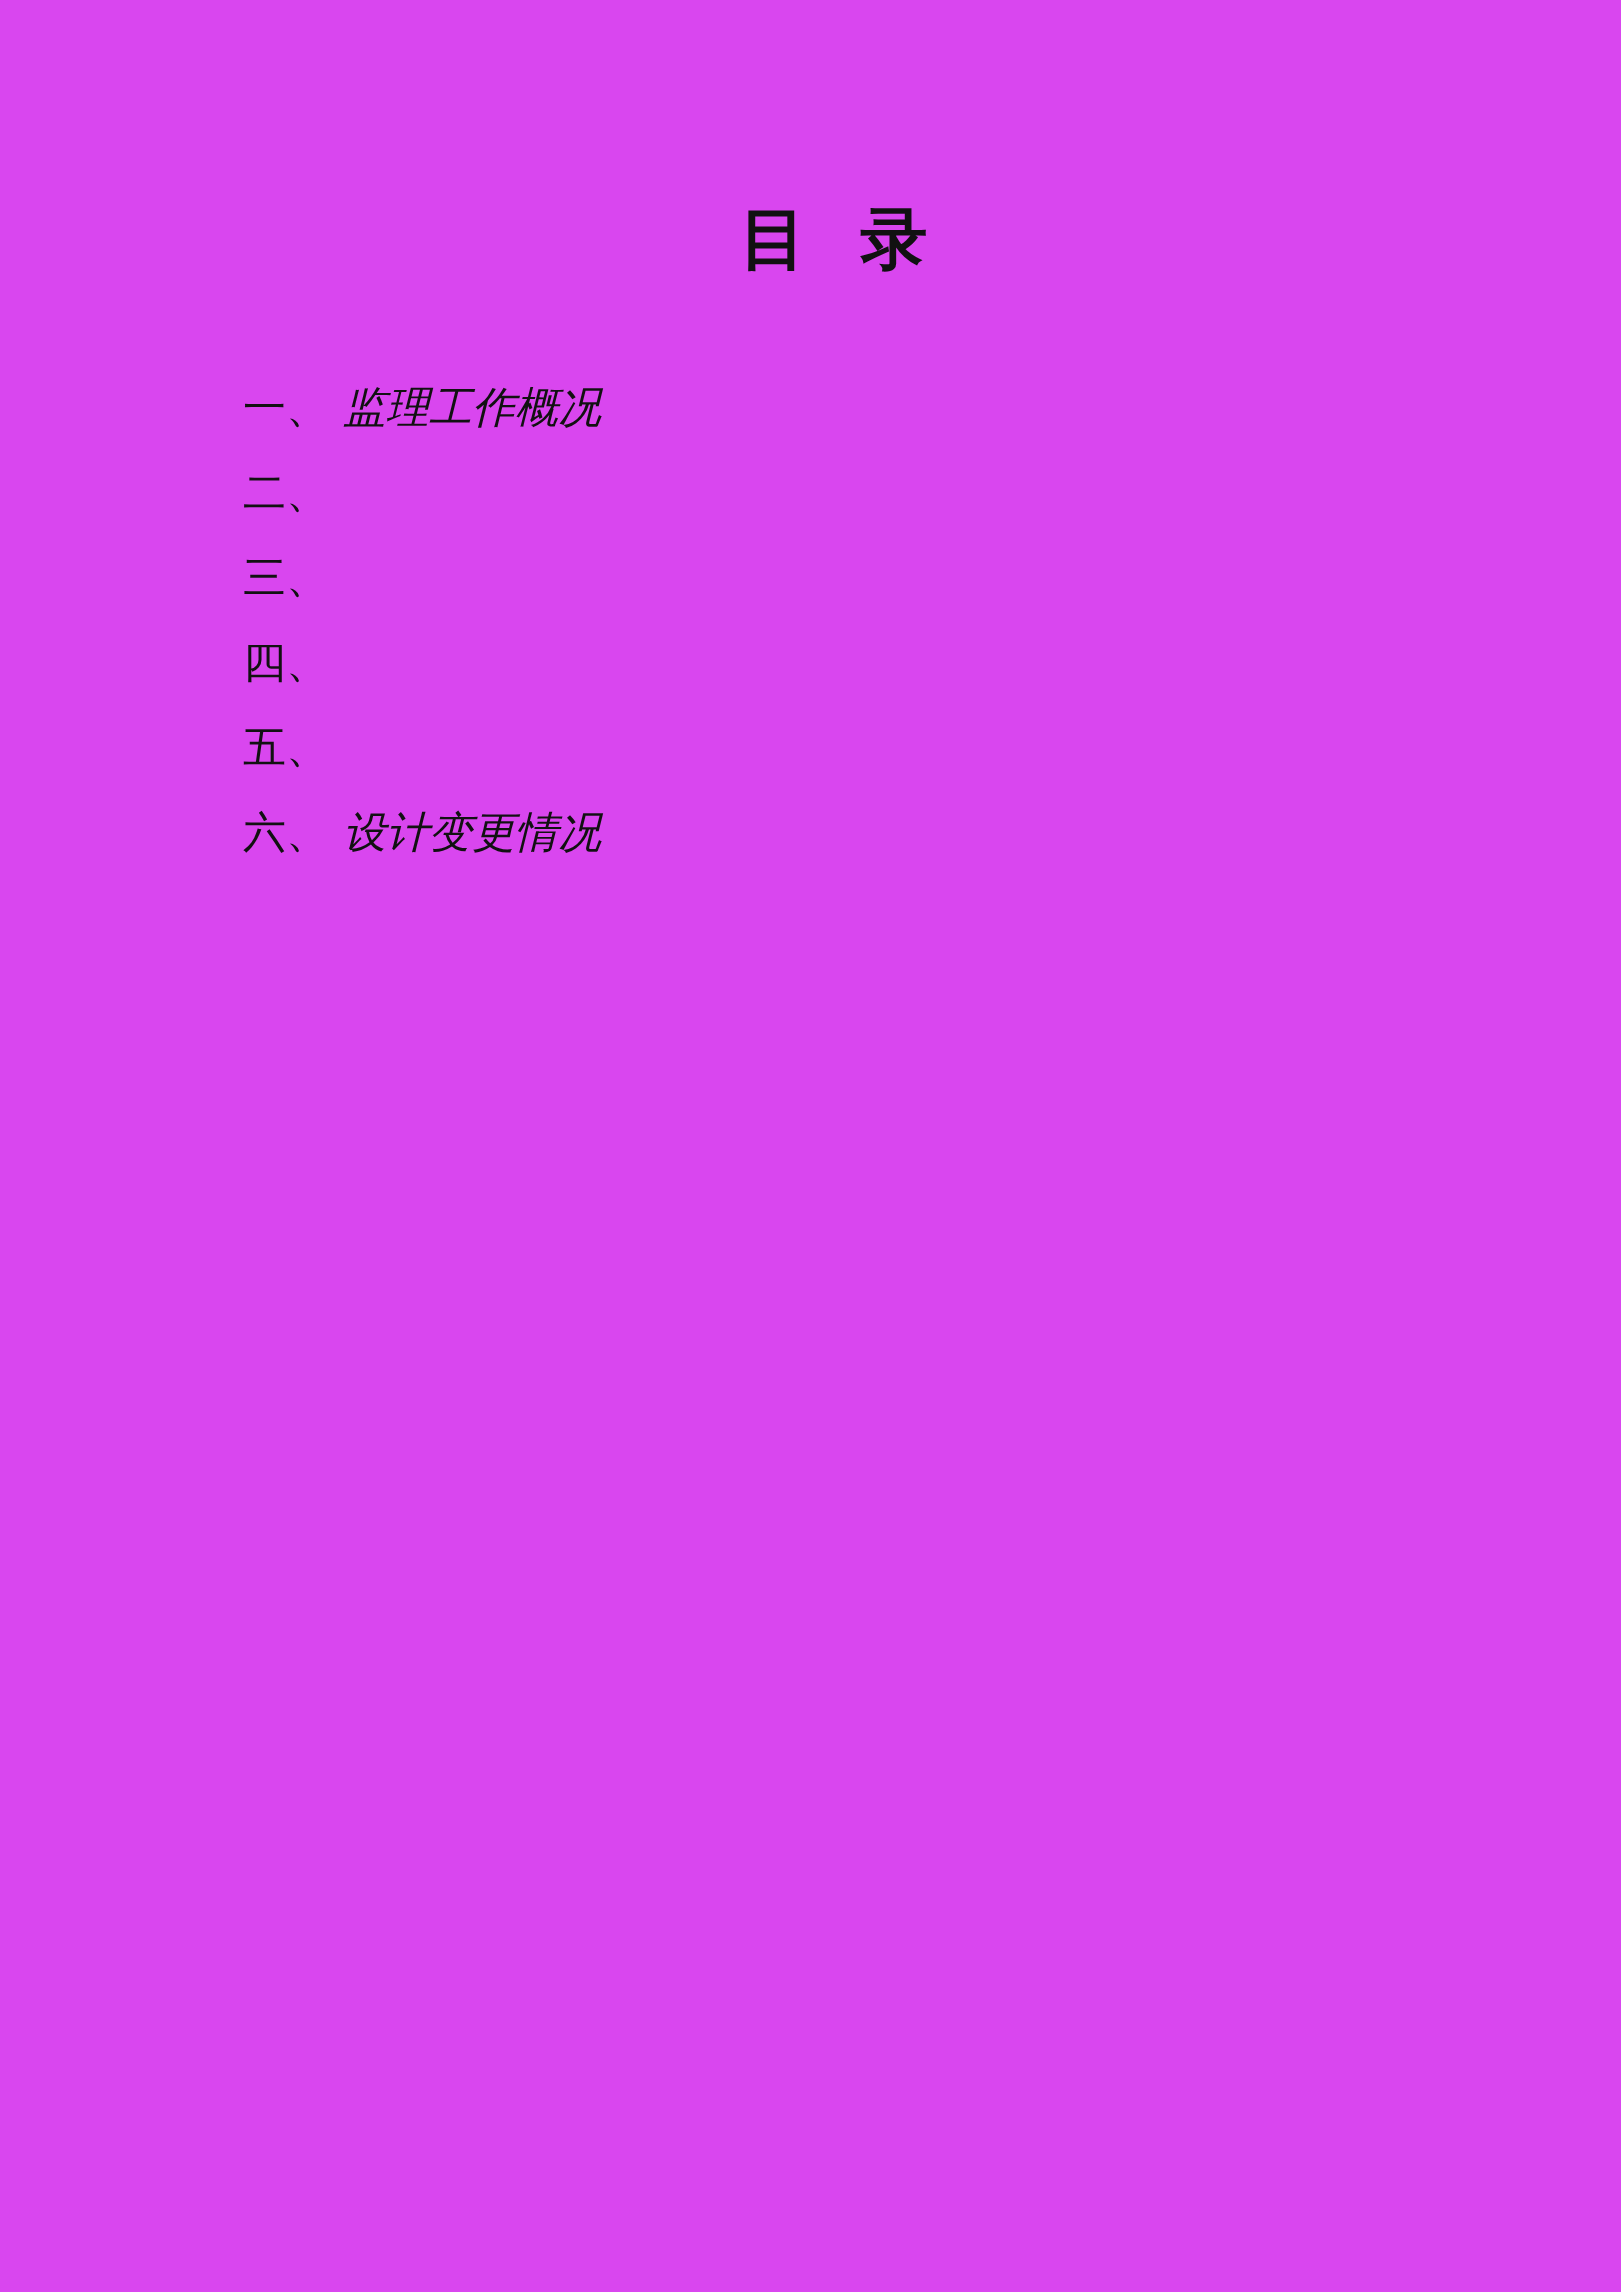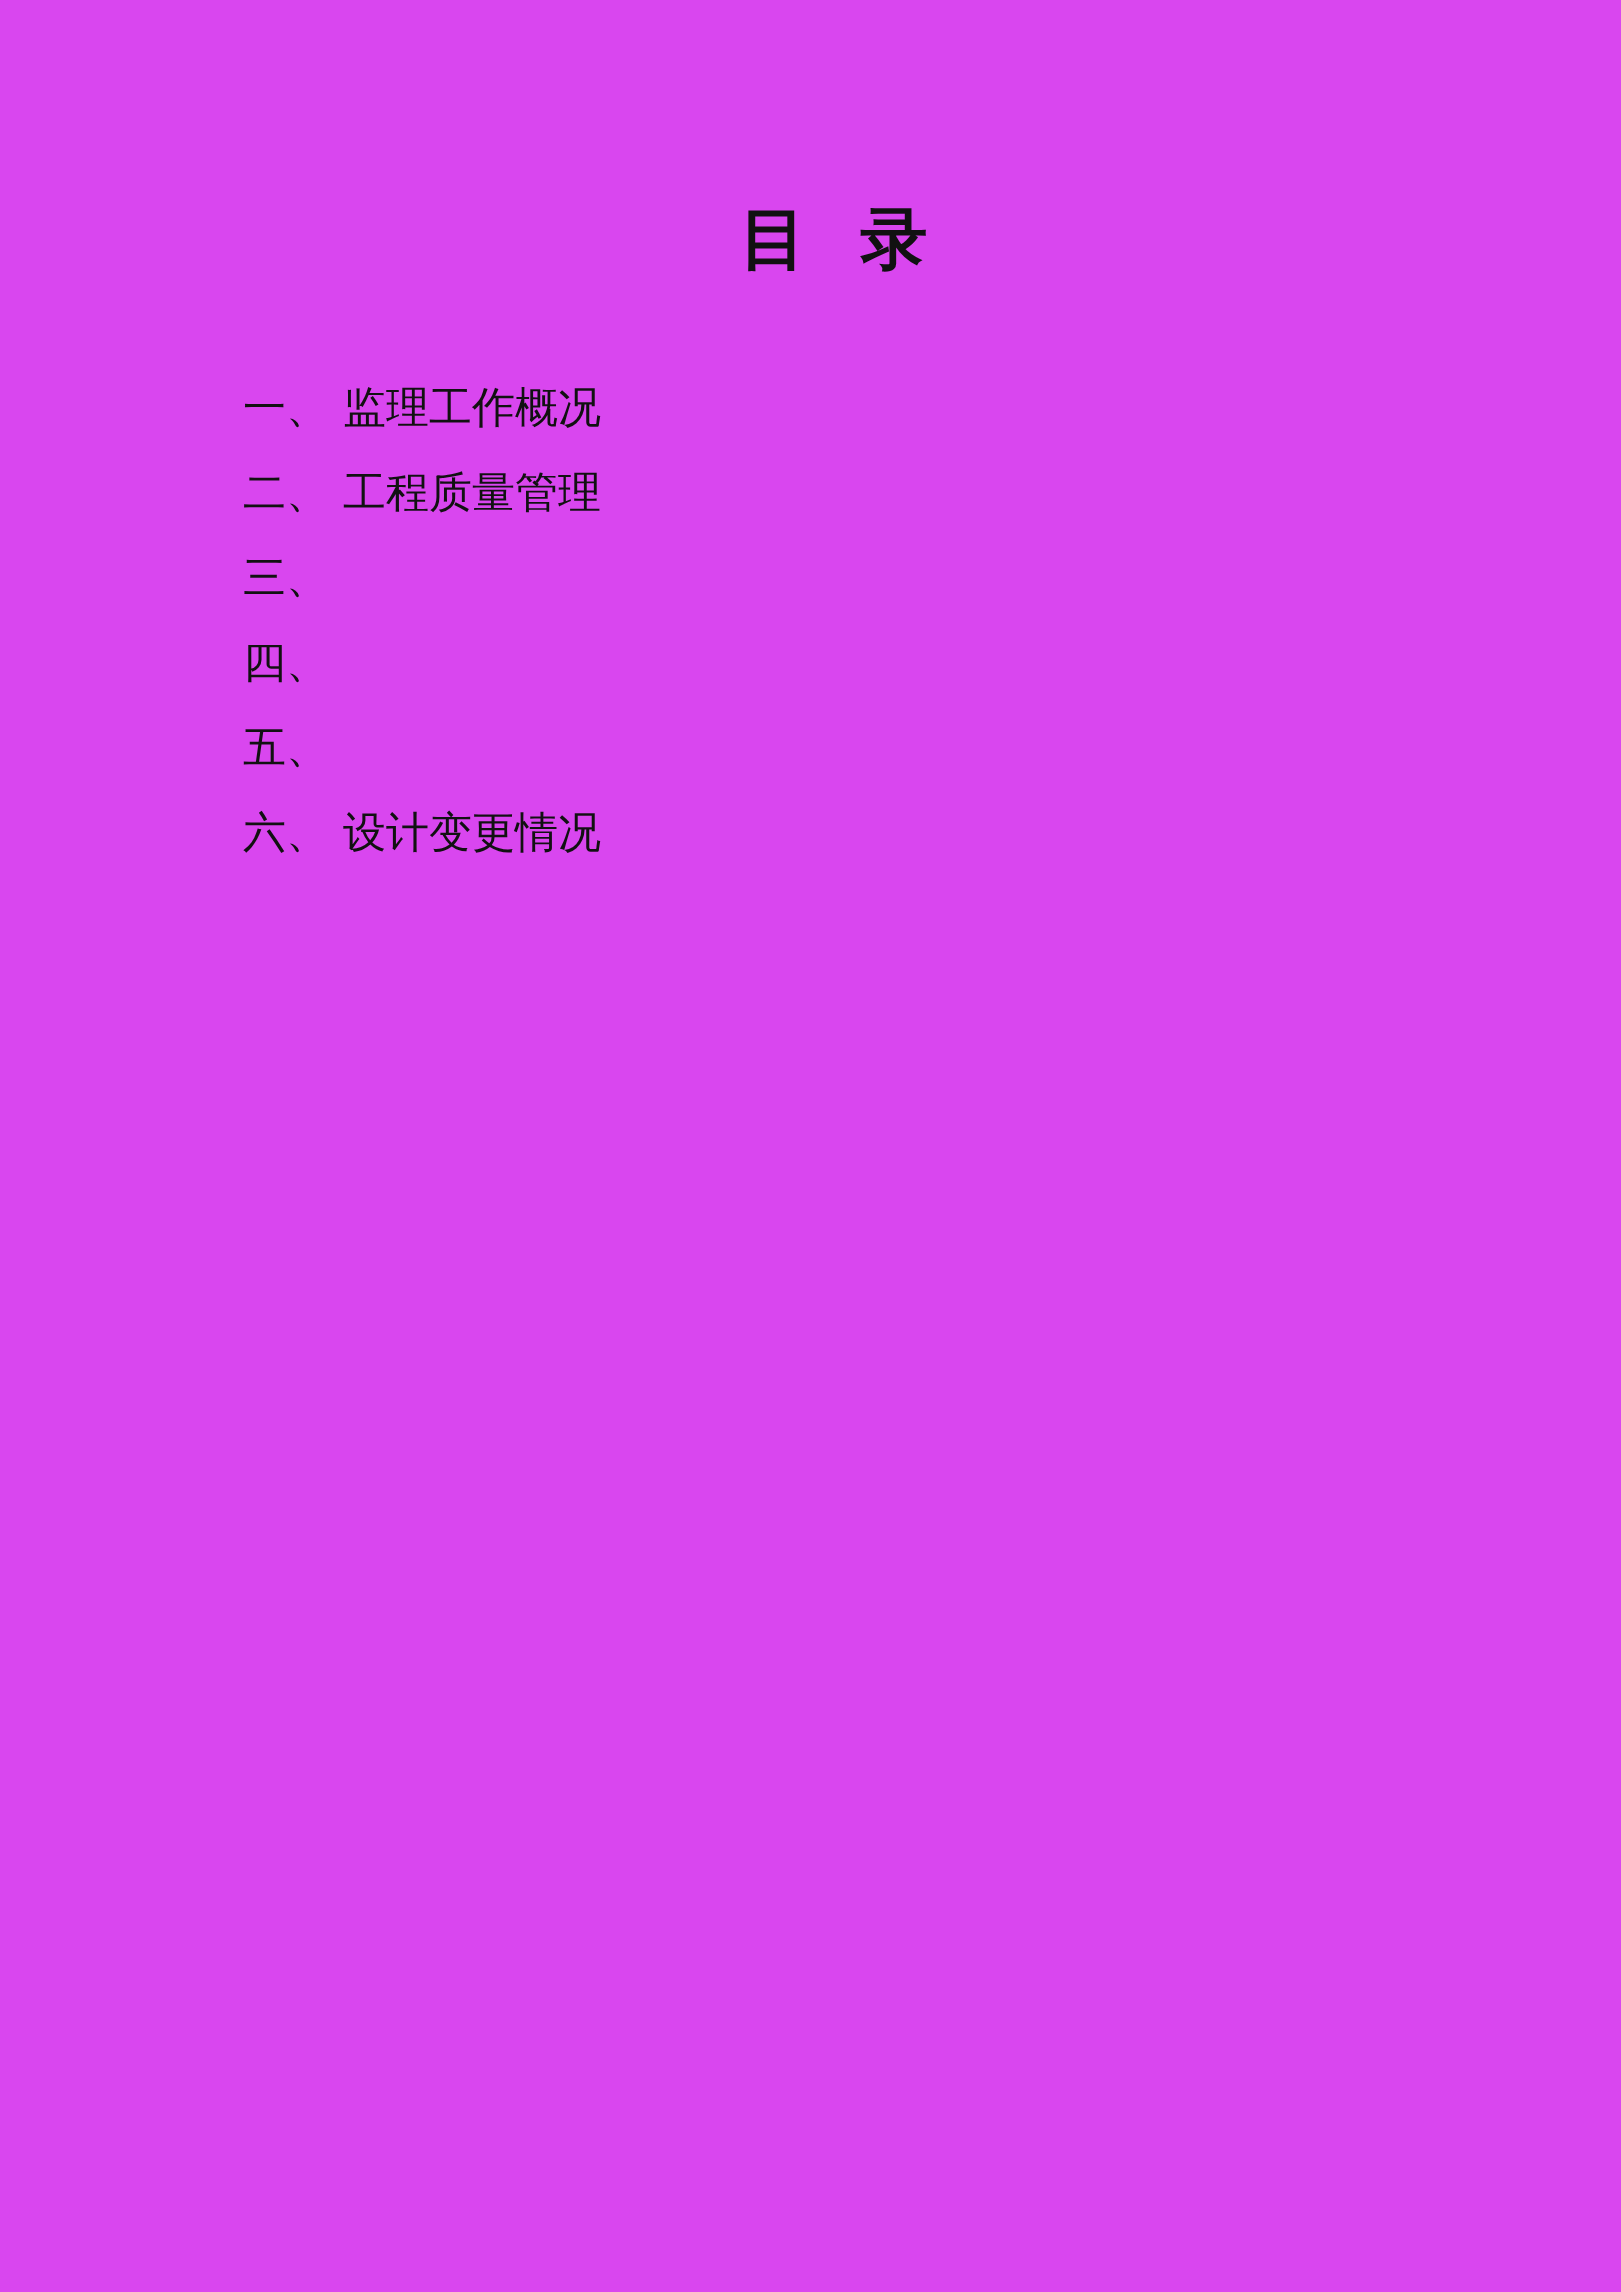--- a/index.html
+++ b/index.html
@@ -42,37 +42,37 @@
     line-height: 85px;
     height: 85px;
     white-space: nowrap;
   }
   .toc-item .num {
     flex: 0 0 100px;
     width: 100px;
   }
   .toc-item .label {
     flex: 0 0 auto;
+    font-style: italic;
   }
 </style>
 </head>
 <body>
 
 <div class="page">
   <div class="doc-title">目 录</div>
 
   <div class="toc-list">
   <div class="toc-item">
     <span class="num">一、</span>
     <span class="label">监理工作概况</span>
   </div>
 
   <div class="toc-item">
     <span class="num">二、</span>
-    <span class="label">工程质量管理</span>
   </div>
 
   <div class="toc-item">
     <span class="num">三、</span>
   </div>
 
   <div class="toc-item">
     <span class="num">四、</span>
   </div>
 

